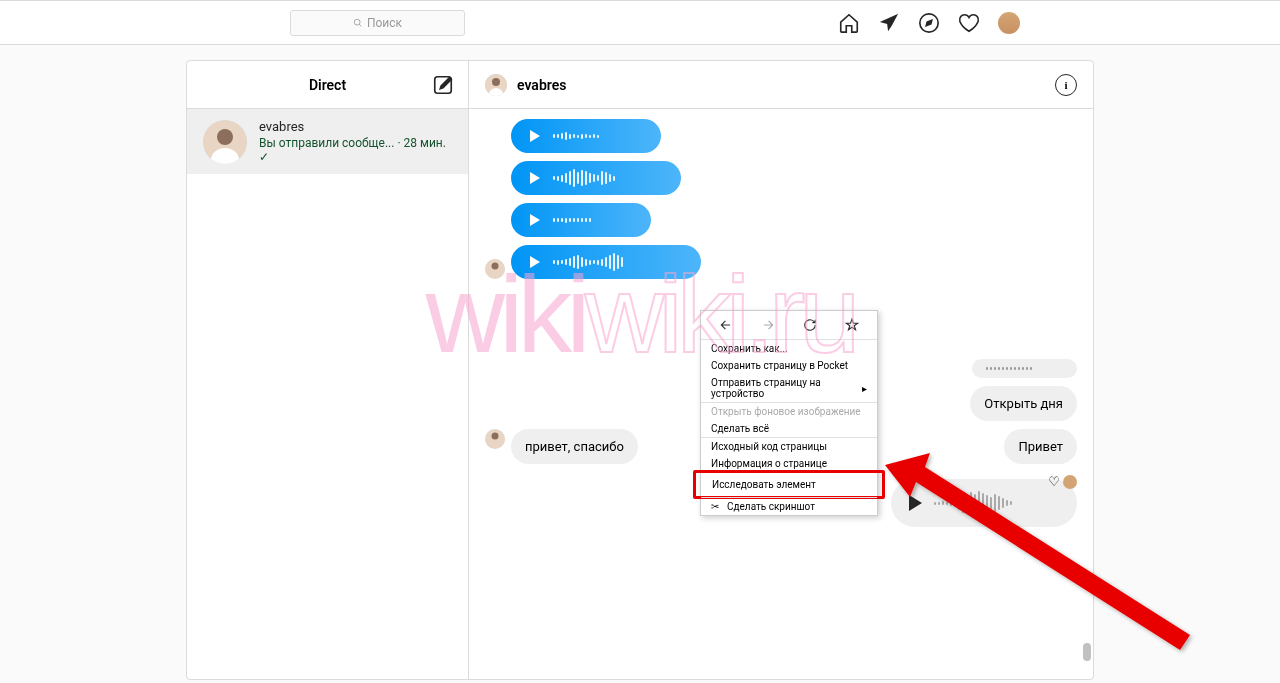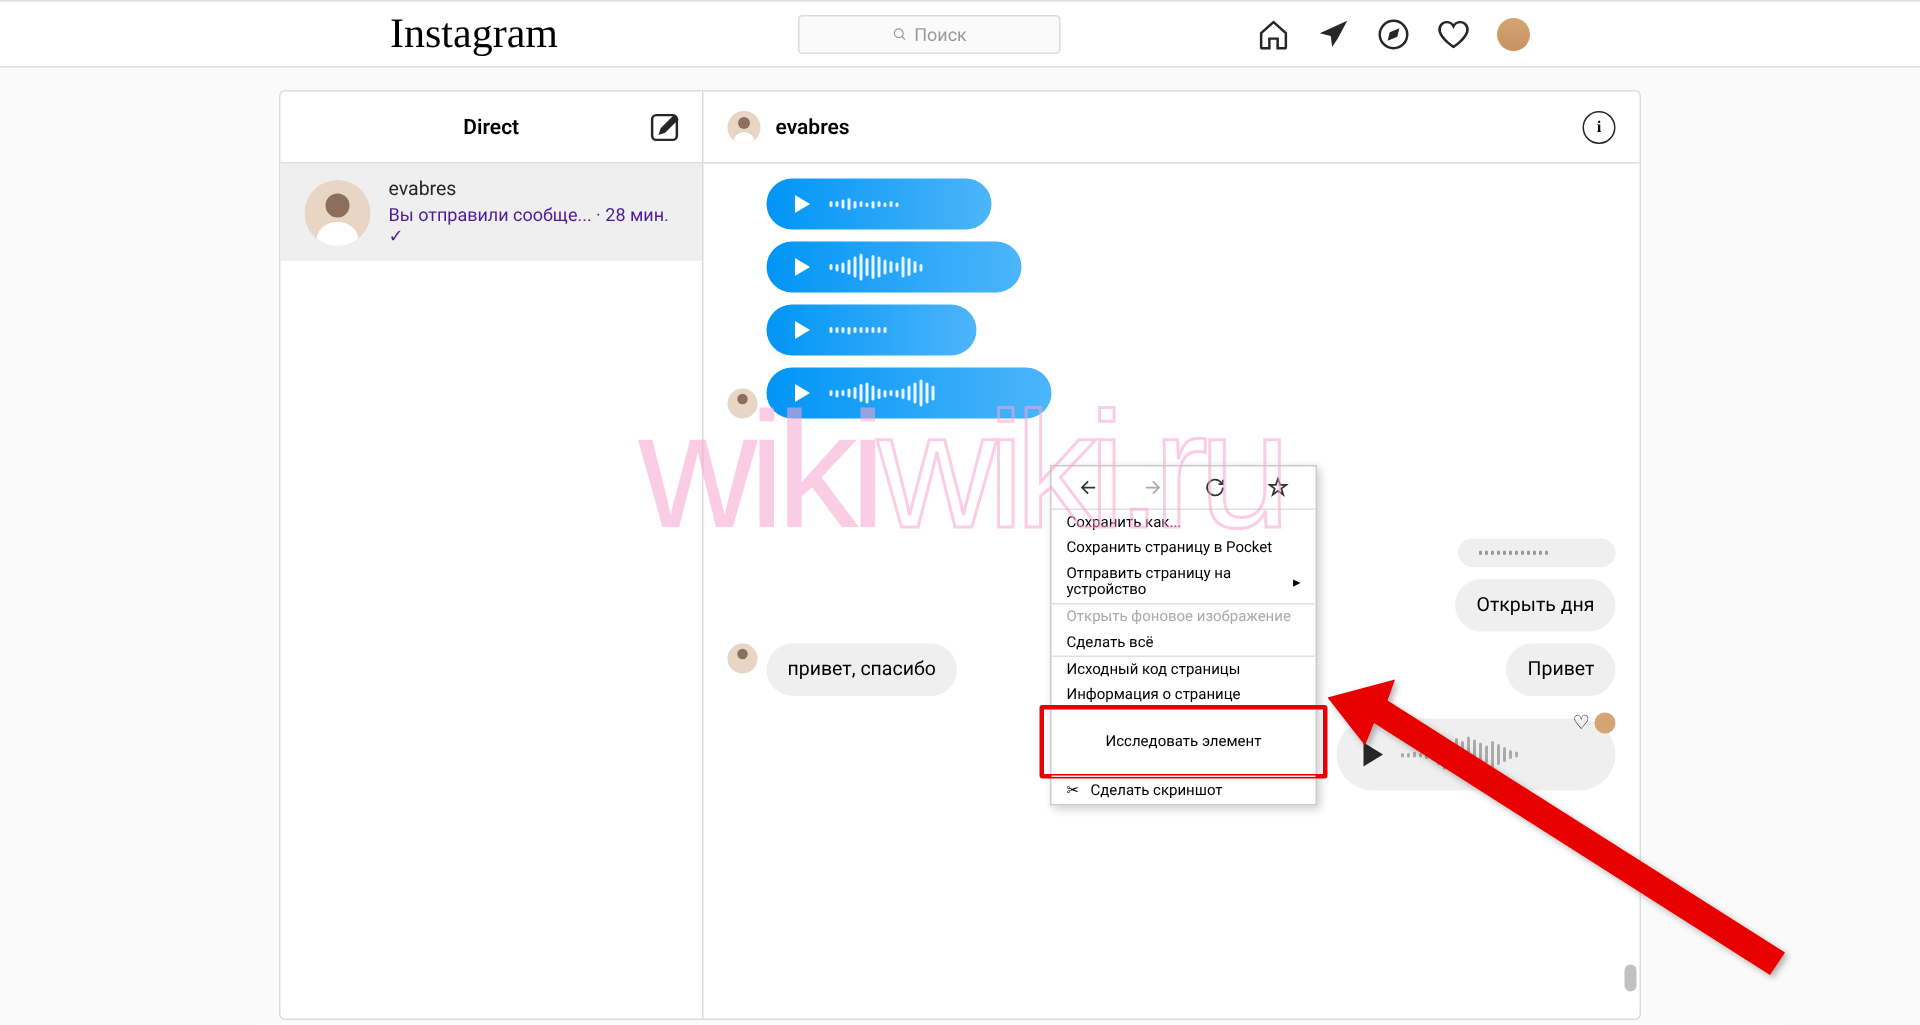--- a/index.html
+++ b/index.html
@@ -82,21 +82,21 @@
     .convo-avatar {
       width: 44px; height: 44px;
       border-radius: 50%;
       background: #ddd;
       flex-shrink: 0;
       overflow: hidden;
     }
     .convo-avatar svg { width: 100%; height: 100%; }
     .convo-text { display: flex; flex-direction: column; gap: 2px; }
     .convo-name { font-size: 13px; color: #262626; }
-    .convo-status { font-size: 12px; color: #4c1d95; }
+    .convo-status { font-size: 12px; color: #14532d; }
     
     .chat-area { flex: 1; display: flex; flex-direction: column; position: relative; }
     .chat-header {
       height: 48px;
       border-bottom: 1px solid #dbdbdb;
       display: flex;
       align-items: center;
       padding: 0 16px;
       gap: 10px;
     }
@@ -197,21 +197,21 @@
     .cm-toolbar {
       display: flex;
       justify-content: space-around;
       padding: 6px 4px;
       border-bottom: 1px solid #e0e0e0;
     }
     .cm-tool { width: 16px; height: 16px; display: flex; align-items: center; justify-content: center; cursor: pointer; }
     .cm-item { padding: 3px 10px; cursor: pointer; display: flex; align-items: center; justify-content: space-between; }
     .cm-item.disabled { color: #aaa; }
     .cm-item.sep-above { border-top: 1px solid #e0e0e0; }
-    .cm-highlight { border: 3px solid #e80000; border-radius: 2px; margin: -2px -8px; padding: 16px 16px !important; justify-content: center; }
+    .cm-highlight { border: 3px solid #e80000; border-radius: 2px; margin: -2px -8px; padding: 6px 16px !important; }
     .cm-item-icon { width: 12px; display: inline-block; margin-right: 4px; }
     
     .red-arrow {
       position: absolute;
       left: 870px;
       top: 445px;
       z-index: 60;
       pointer-events: none;
     }
     
@@ -244,21 +244,20 @@
       width: 8px;
       height: 18px;
       background: #c1c1c1;
       border-radius: 4px;
     }
   </style>
 </head>
 <body>
 
 <div class="topbar">
-  <div class="logo">Instagram</div>
   <div class="search-box">
     <svg width="10" height="10" viewBox="0 0 24 24" fill="none" stroke="#999" stroke-width="2">
         <circle cx="10" cy="10" r="7"></circle>
         <line x1="20" y1="20" x2="15" y2="15"></line>
       </svg>
     <span>Поиск</span>
   </div>
   <div class="nav-icons">
     <div class="nav-icon">
         <svg width="22" height="22" viewBox="0 0 24 24" fill="none" stroke="#262626" stroke-width="1.8">

